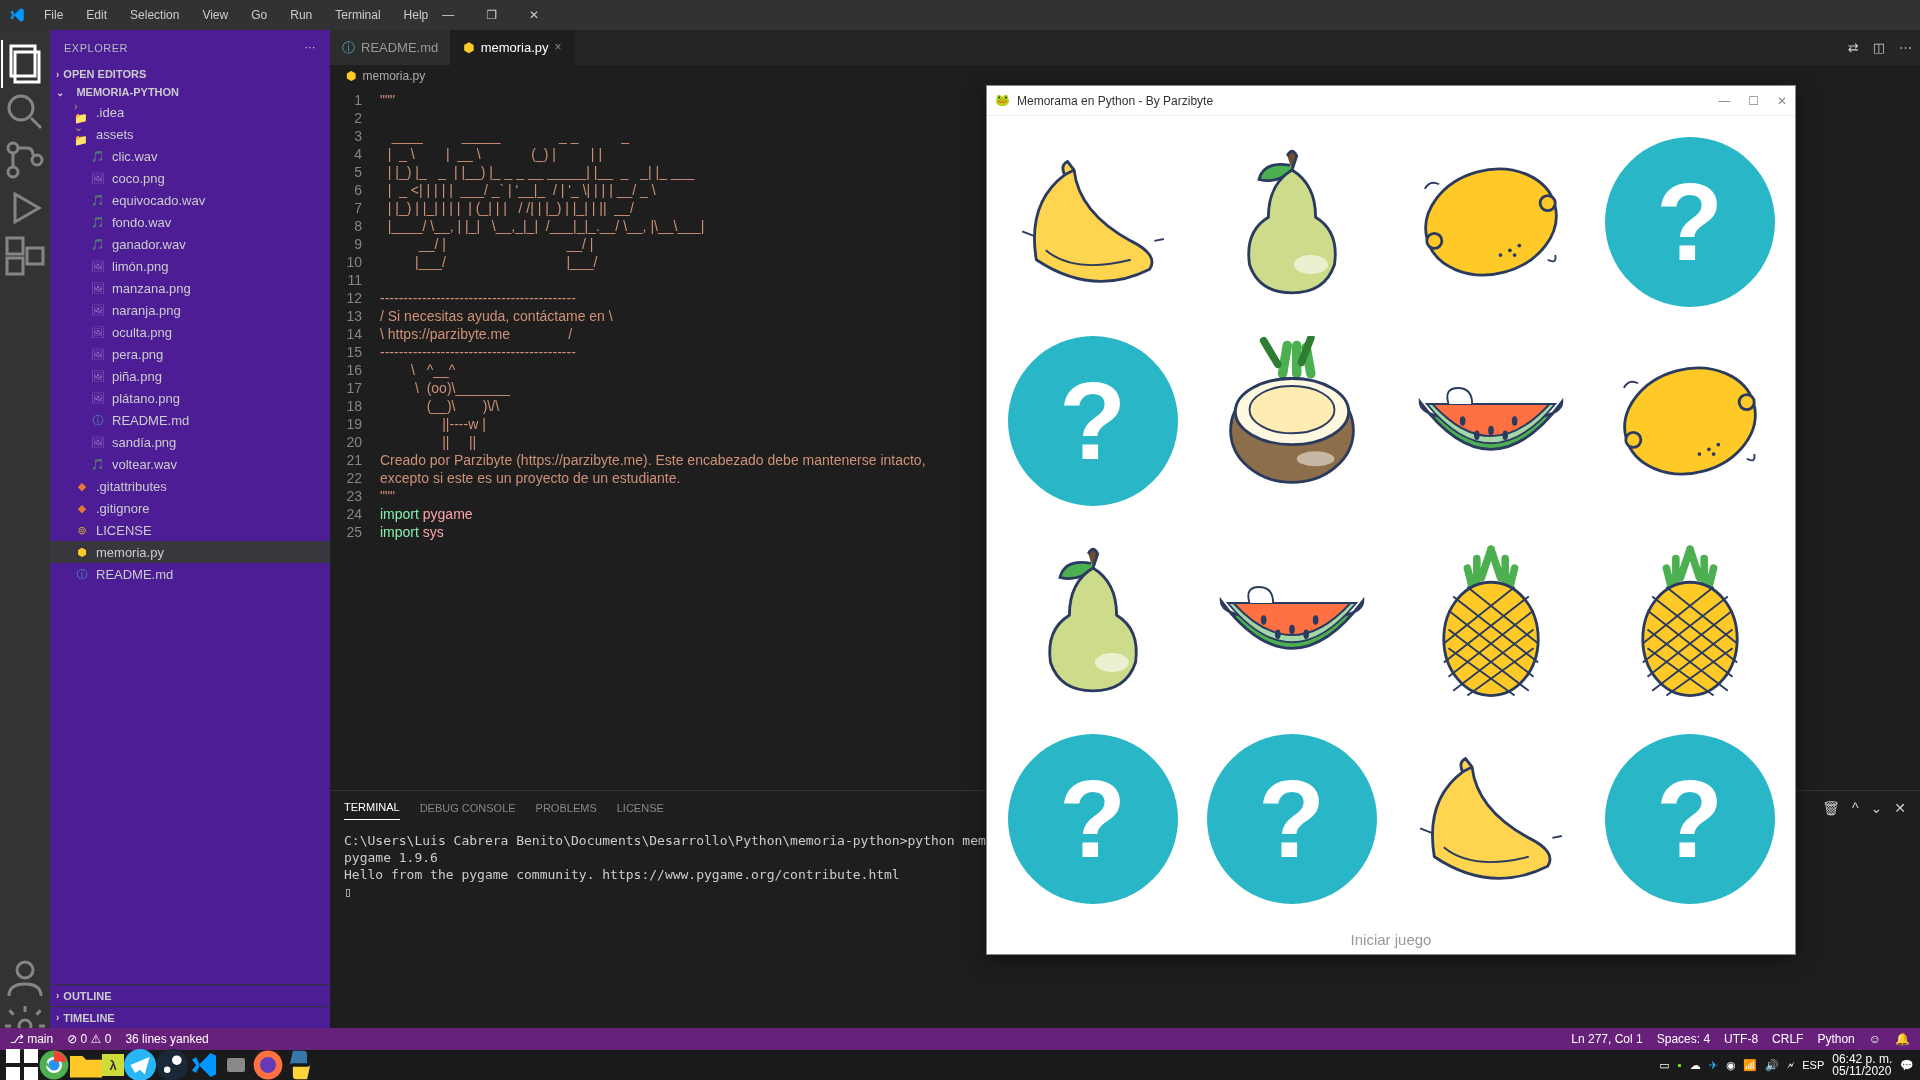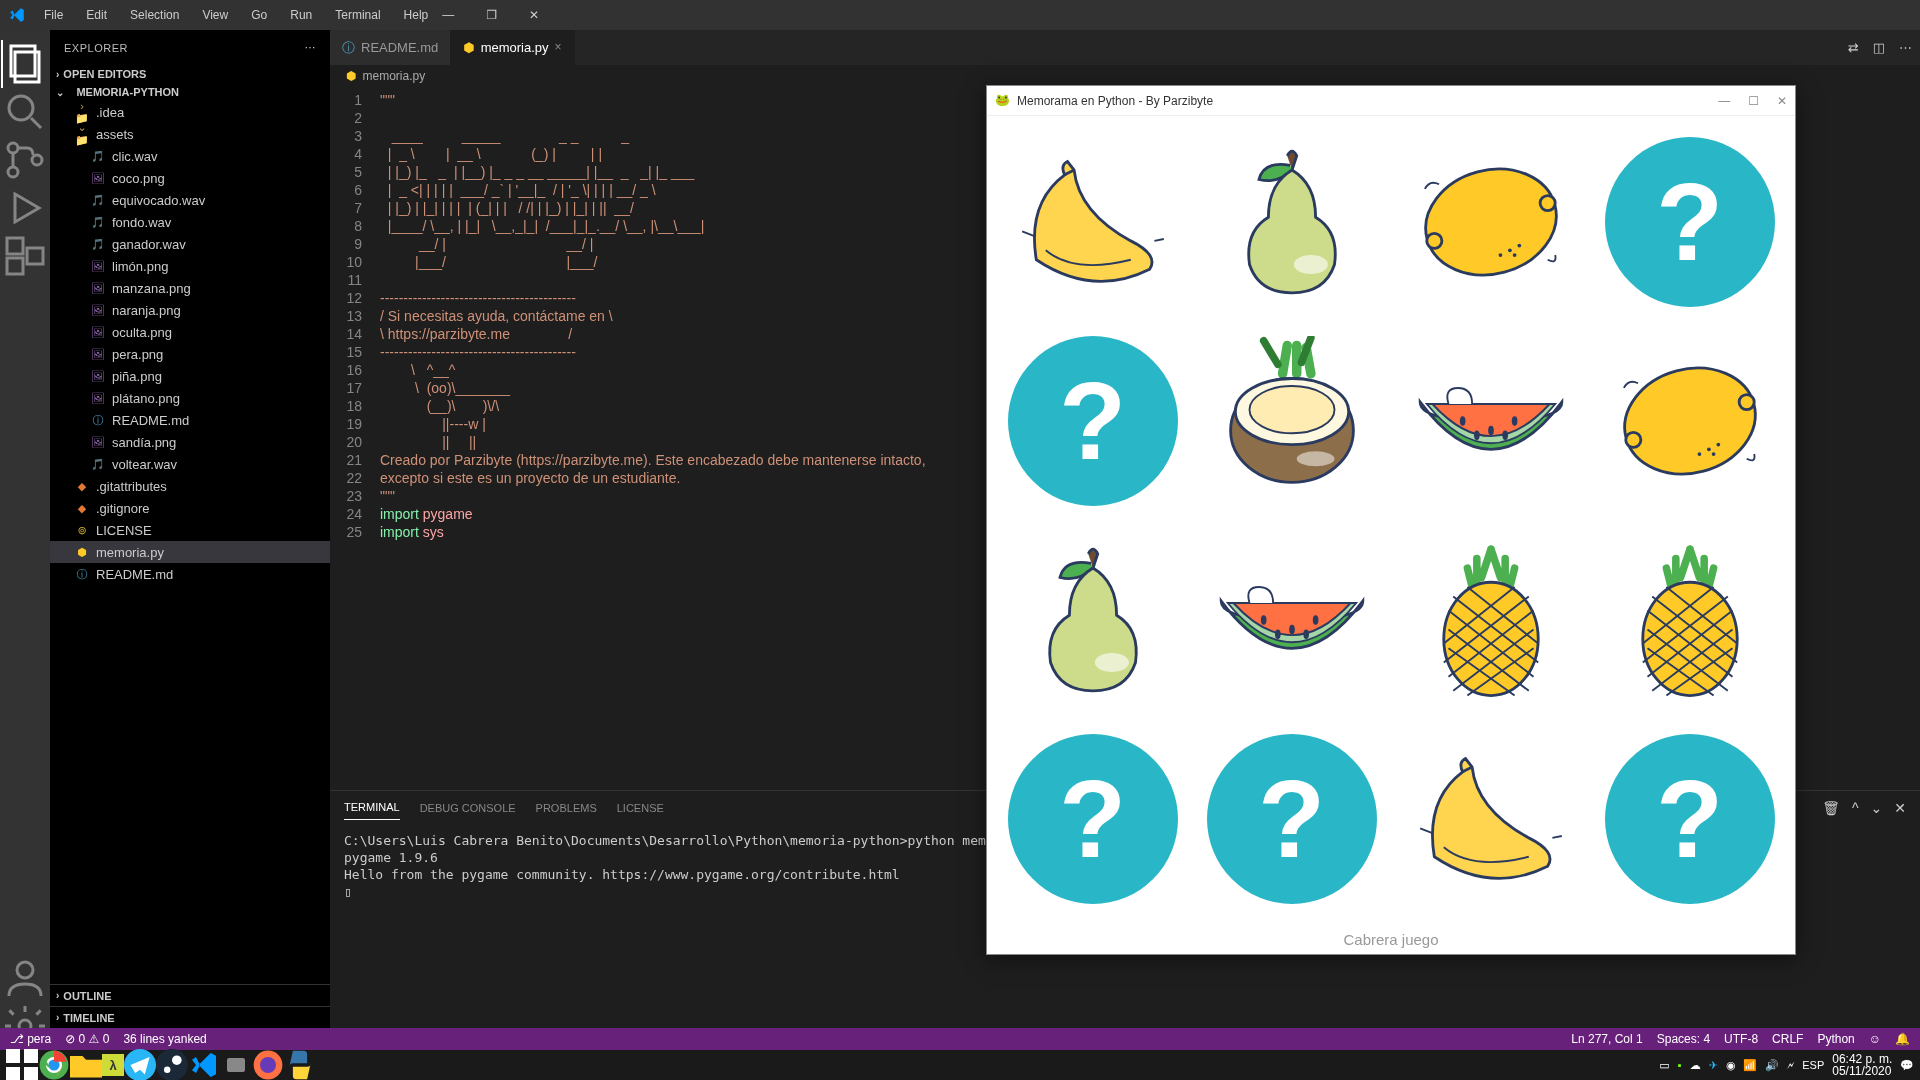--- a/index.html
+++ b/index.html
@@ -18,21 +18,21 @@
 .main { display: flex; height: 1020px; }
 
 
 .activity-bar { width: 50px; background: #333333; display: flex; flex-direction: column; align-items: center; padding-top: 10px; }
 .activity-bar .activity-icon { width: 48px; height: 48px; display: flex; align-items: center; justify-content: center; color: #858585; cursor: pointer; position: relative; }
 .activity-bar .activity-icon.active { color: #fff; }
 .activity-bar .activity-icon.active::before { content:''; position:absolute; left:0; top:0; bottom:0; width:2px; background:#fff; }
 .activity-bar .activity-spacer { flex: 1; }
 
 
-.sidebar { width: 280px; background: #000000; display: flex; flex-direction: column; text-align: center; }
+.sidebar { width: 280px; background: #4c1d95; display: flex; flex-direction: column; }
 .sidebar-header { height: 35px; display: flex; align-items: center; padding: 0 14px; font-size: 11px; color: #bbb; letter-spacing: 0.5px; justify-content: space-between; }
 .sidebar-header .dots { color: #ccc; cursor: pointer; }
 .section-header { padding: 3px 6px; font-size: 11px; font-weight: bold; color: #ccc; display: flex; align-items: center; cursor: pointer; }
 .section-header .chev { margin-right: 4px; font-size: 10px; }
 .project-name { font-weight: bold; font-size: 11px; margin-left: 8px; }
 .file-tree { flex: 1; overflow-y: auto; }
 .tree-item { padding: 2px 8px 2px 24px; display: flex; align-items: center; gap: 6px; cursor: pointer; font-size: 13px; color: #ccc; height: 22px; }
 .tree-item.depth2 { padding-left: 40px; }
 .tree-item.active { background: #37373d; }
 .tree-item .file-icon { width: 16px; height: 16px; display:inline-flex; align-items:center; justify-content:center; font-size:11px; }
@@ -402,21 +402,21 @@
       <div class="terminal-content">C:\Users\Luis Cabrera Benito\Documents\Desarrollo\Python\memoria-python&gt;python memoria.py
 pygame 1.9.6
 Hello from the pygame community. https://www.pygame.org/contribute.html
 ▯</div>
     </div>
   </div>
 </div>
 
 <div class="status-bar">
   <div class="status-left">
-    <span>⎇ <span>pera</span></span>
+    <span>⎇ <span>main</span></span>
     <span>⊘ <span>0</span> ⚠ <span>0</span></span>
     <span>36 lines yanked</span>
   </div>
   <div class="status-right">
     <span>Ln 277, Col 1</span>
     <span>Spaces: 4</span>
     <span>UTF-8</span>
     <span>CRLF</span>
     <span>Python</span>
     <span>☺</span>
@@ -575,14 +575,14 @@
       </div>
       <div class="game-cell">
         <svg viewBox="0 0 180 180">
           <use href="#banana"></use>
         </svg>
       </div>
       <div class="game-cell">
         <div class="hidden-card">?</div>
       </div>
     </div>
-  <div class="game-footer">Cabrera juego</div>
+  <div class="game-footer">Iniciar juego</div>
 </div>
 
 </body></html>

